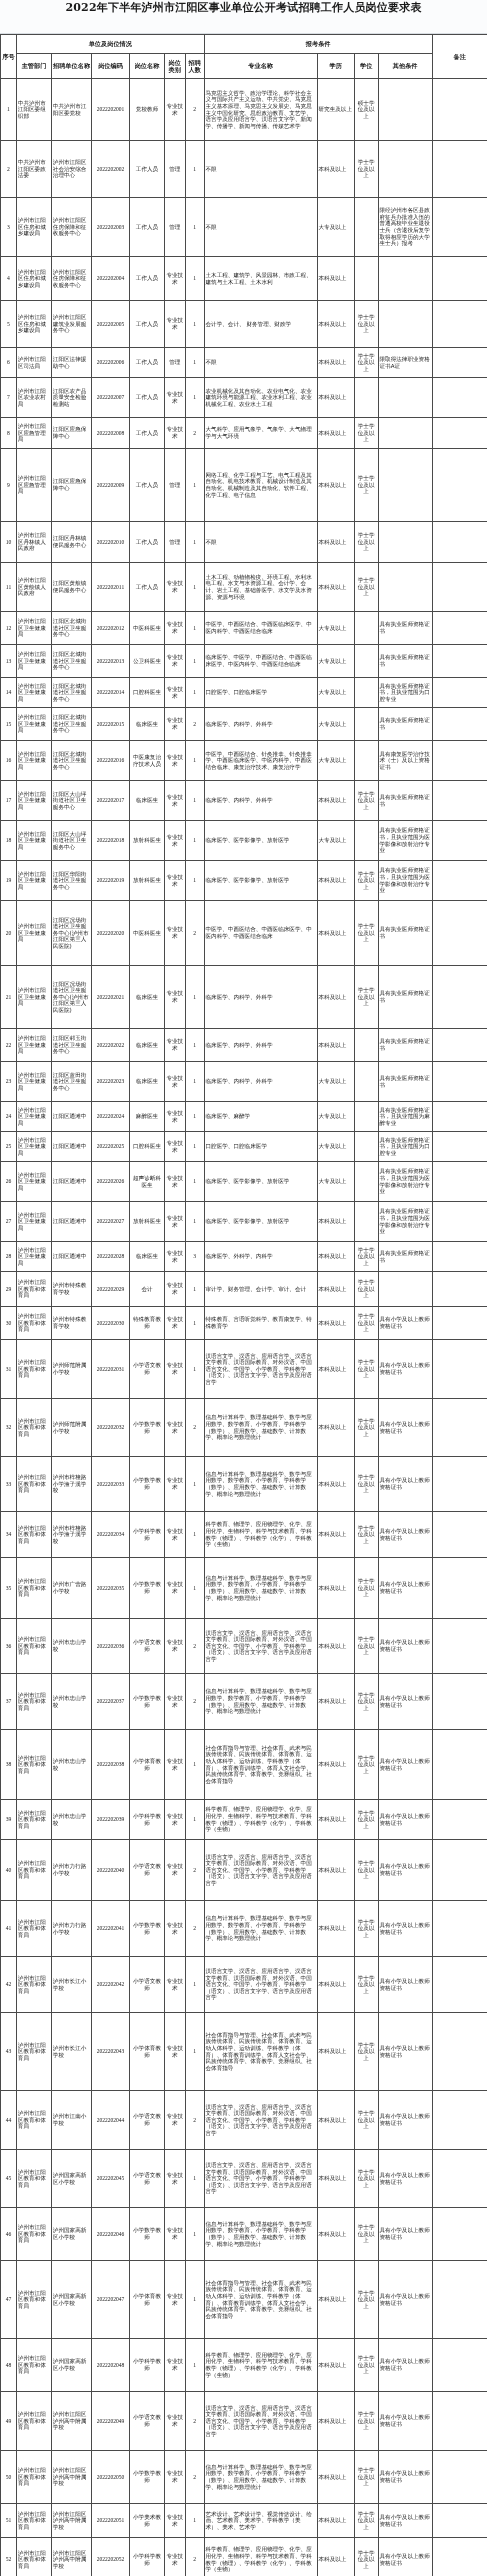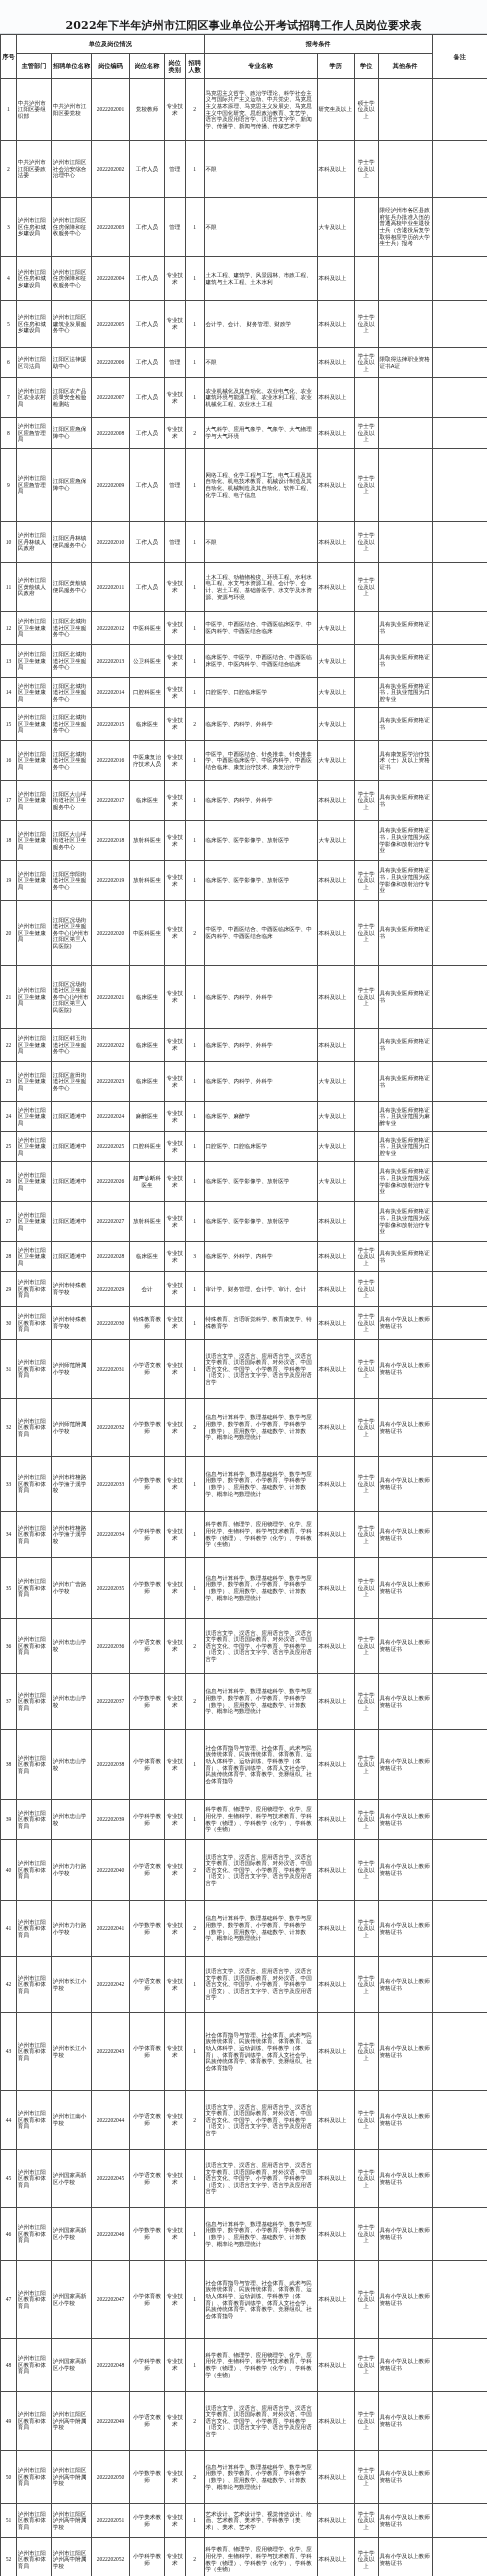--- a/index.html
+++ b/index.html
@@ -1,17 +1,17 @@
 <!DOCTYPE html>
 <html style="font-size:12px"><head>
 <meta charset="utf-8">
 <style>
   html, body { margin: 0; padding: 0; background: #ffffff; }
   body { width: 487px; height: 2576px; overflow: hidden; font-family: "DejaVu Serif", "Liberation Serif", serif; color: #1a1a1a; }
-  .title-bar { height: 33px; display: flex; align-items: flex-end; justify-content: center; background: #fbfcfd; border-bottom: 0.8px solid #d8dde2; }
+  .title-bar { height: 33px; display: flex; align-items: flex-start; justify-content: center; background: #fbfcfd; border-bottom: 0.8px solid #d8dde2; }
   .title { font-size: 11px; font-weight: bold; letter-spacing: 0.2px; }
   table { border-collapse: collapse; table-layout: fixed; width: 487px; }
   td, th { border: 0.8px solid #4a4a4a; font-size: 5.6px; line-height: 1.18; padding: 0 0.8px; vertical-align: middle; overflow: hidden; word-break: break-all; font-family: "DejaVu Sans", "Liberation Sans", sans-serif; font-weight: normal; }
   th { font-family: "DejaVu Serif", "Liberation Serif", serif; font-weight: bold; font-size: 6.2px; text-align: center; }
   th.grp { height: 18px; }
   th.sub { height: 24px; }
   td.c { text-align: center; }
   td.l { text-align: left; }
   td.code { font-family: "Liberation Serif", "DejaVu Serif", serif; font-size: 5.5px; text-align: center; }
   td.seq { font-family: "Liberation Serif", "DejaVu Serif", serif; text-align: center; }

